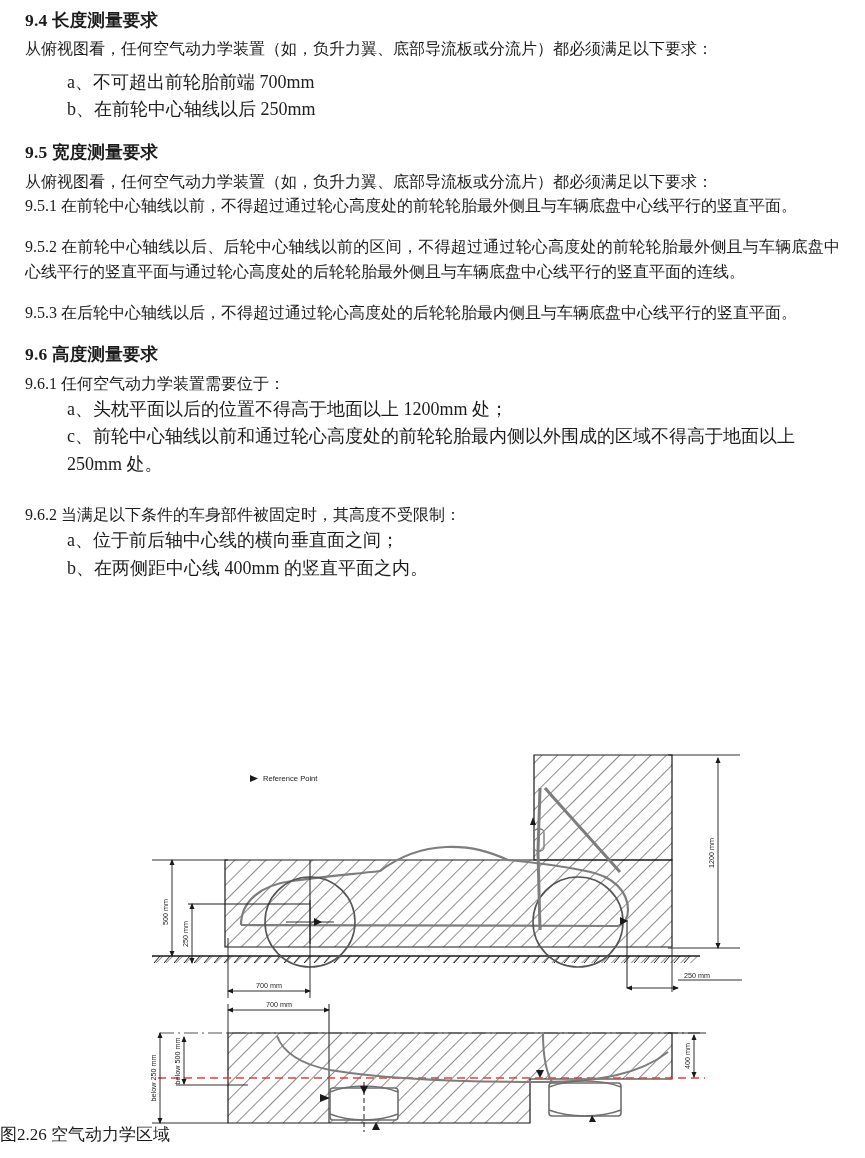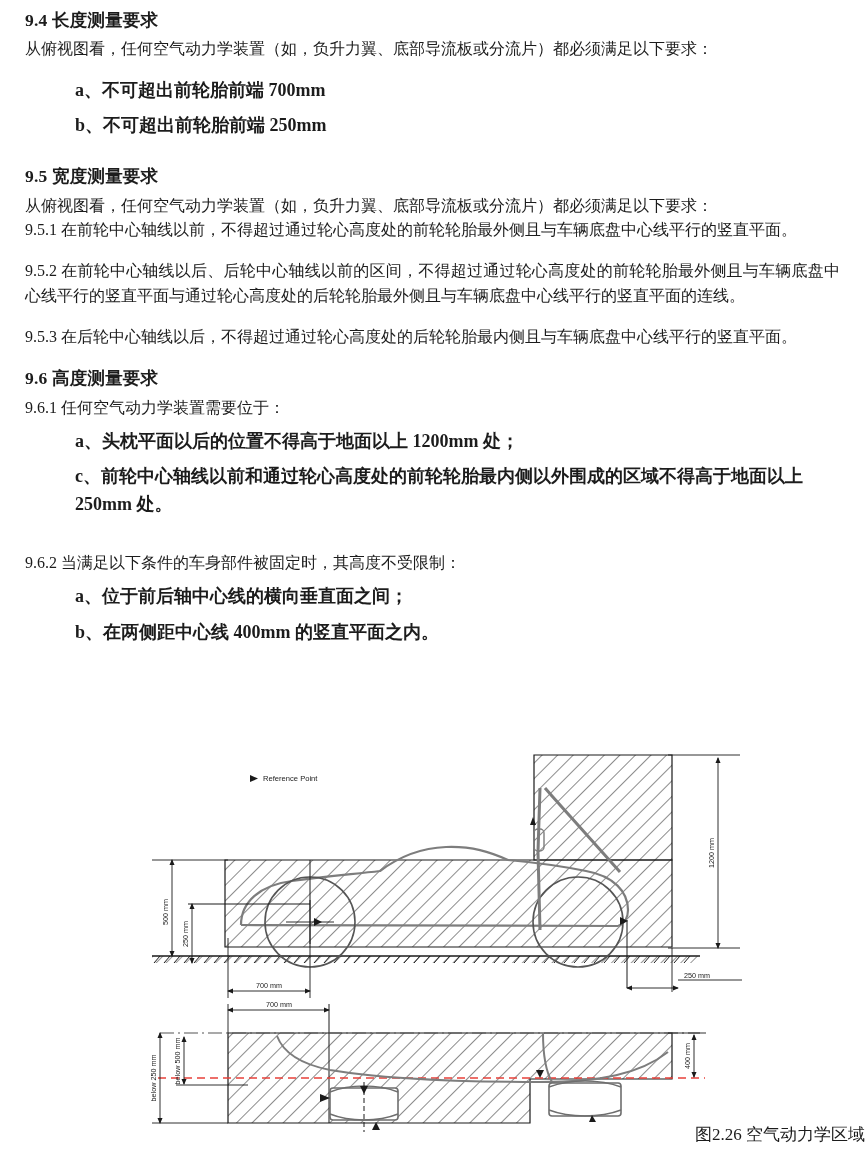--- a/index.html
+++ b/index.html
@@ -37,43 +37,42 @@
   p.para {
     font-size: 16px;
     line-height: 1.52;
     margin: 0;
     text-align: justify;
     text-justify: inter-ideograph;
   }
   p.item {
     font-size: 18px;
     line-height: 1.52;
-    margin: 8px;
+    margin: 0;
     padding-left: 42px;
-    font-weight: bold;
   }
   .gap-sm { height: 7px; }
   .gap-md { height: 17px; }
   .gap-lg { height: 25px; }
 
   
   .figure {
     position: absolute;
     left: 0;
     top: 752px;
     width: 865px;
     height: 406px;
   }
   .figure svg { display: block; }
   .caption {
     position: absolute;
     left: 0;
     top: 1124px;
     width: 865px;
-    text-align: right;
+    text-align: left;
     font-size: 17px;
     line-height: 1.3;
   }
   .dimtext {
     font-family: "Liberation Sans", sans-serif;
     font-size: 7.2px;
     fill: #1a1a1a;
   }
   .reflabel {
     font-family: "Liberation Sans", sans-serif;
@@ -85,21 +84,21 @@
 <body>
 
 <div class="page">
 
   <div class="text-col">
 
     <h3 class="heading">9.4  长度测量要求</h3>
     <p class="para">从俯视图看，任何空气动力学装置（如，负升力翼、底部导流板或分流片）都必须满足以下要求：</p>
     <div class="gap-sm"></div>
     <p class="item">a、不可超出前轮胎前端 700mm</p>
-    <p class="item">b、不可超出前轮胎前端 250mm</p>
+    <p class="item">b、在前轮中心轴线以后 250mm</p>
 
     <div class="gap-md"></div>
 
     <h3 class="heading">9.5  宽度测量要求</h3>
     <p class="para">从俯视图看，任何空气动力学装置（如，负升力翼、底部导流板或分流片）都必须满足以下要求：</p>
     <p class="para">9.5.1 在前轮中心轴线以前，不得超过通过轮心高度处的前轮轮胎最外侧且与车辆底盘中心线平行的竖直平面。</p>
     <div class="gap-md"></div>
     <p class="para">9.5.2 在前轮中心轴线以后、后轮中心轴线以前的区间，不得超过通过轮心高度处的前轮轮胎最外侧且与车辆底盘中心线平行的竖直平面与通过轮心高度处的后轮轮胎最外侧且与车辆底盘中心线平行的竖直平面的连线。</p>
     <div class="gap-md"></div>
     <p class="para">9.5.3 在后轮中心轴线以后，不得超过通过轮心高度处的后轮轮胎最内侧且与车辆底盘中心线平行的竖直平面。</p>

